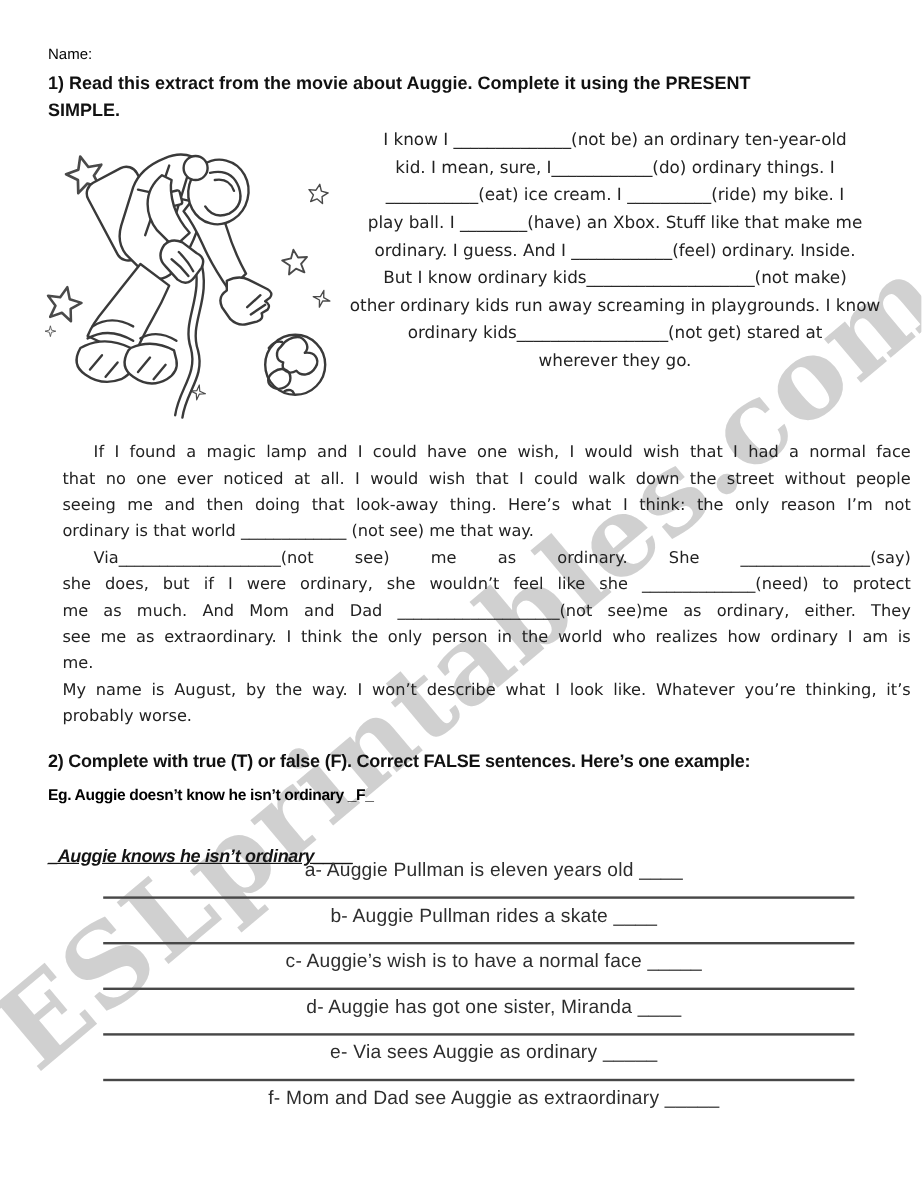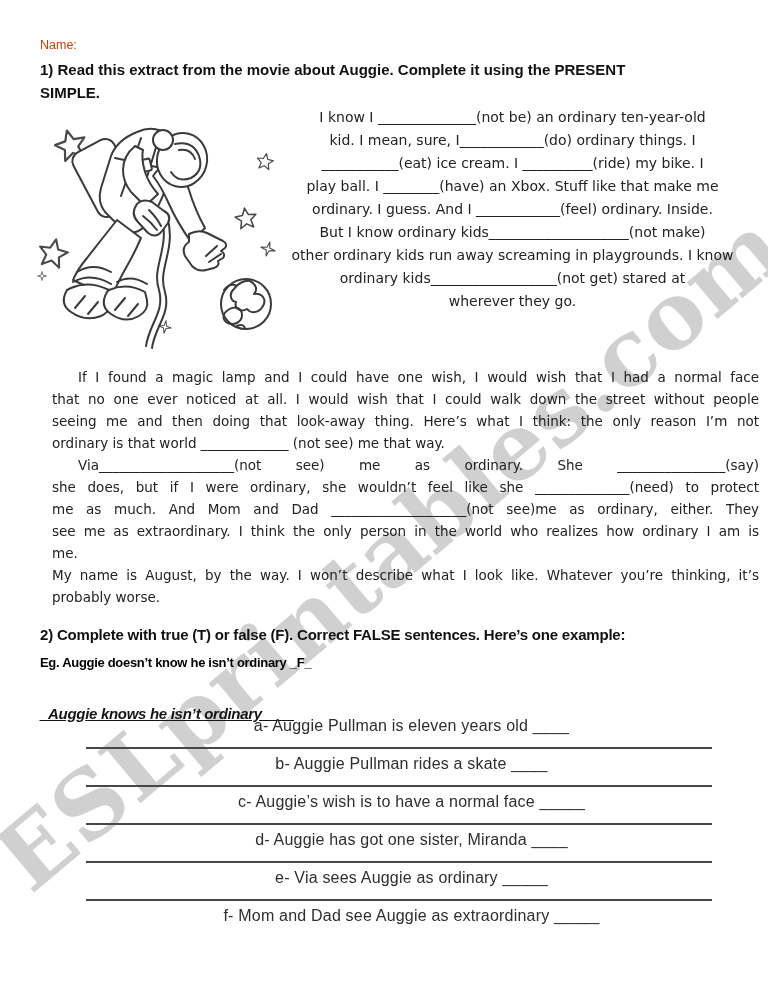--- a/index.html
+++ b/index.html
@@ -19,21 +19,21 @@
     font-weight:bold;
     font-size:92px;
     letter-spacing:1px;
     color:#a3a3a3;
     opacity:0.5;
     white-space:nowrap;
     z-index:1;
   }
   .layer{position:absolute;z-index:2;}
   
-  #name-label{left:40px;top:38px;font-family:"Liberation Sans",sans-serif;font-size:12.5px;color:#c2410c;}
+  #name-label{left:40px;top:38px;font-family:"Liberation Sans",sans-serif;font-size:12.5px;color:#000000;}
   #heading1{left:40px;top:59px;width:700px;font-family:"Liberation Sans",sans-serif;
     font-weight:bold;font-size:15px;line-height:22.5px;color:#111;}
   
   #illustration{left:25px;top:100px;width:258px;height:265px;}
   #illustration svg{display:block;}
   
   #extract{left:277px;top:106px;width:471px;text-align:center;}
   #extract-title{font-family:"Liberation Sans",sans-serif;font-size:27px;color:#1a1a1a;
     height:34px;line-height:34px;margin-bottom:14px;}
   .cline{font-size:14px;line-height:23px;white-space:nowrap;color:#222;}

